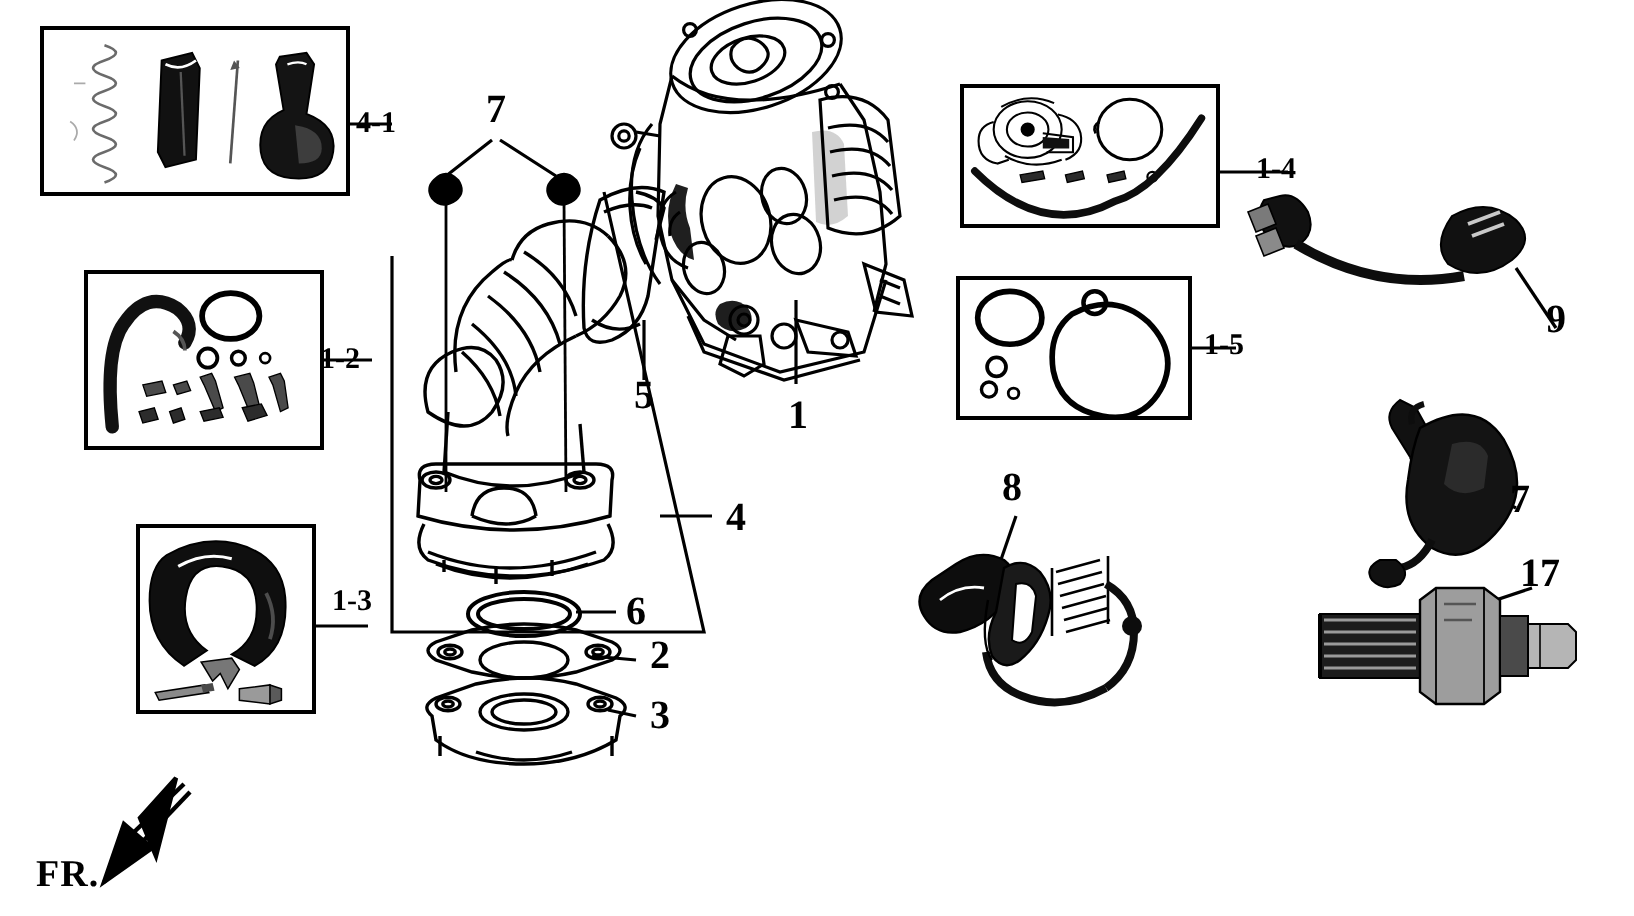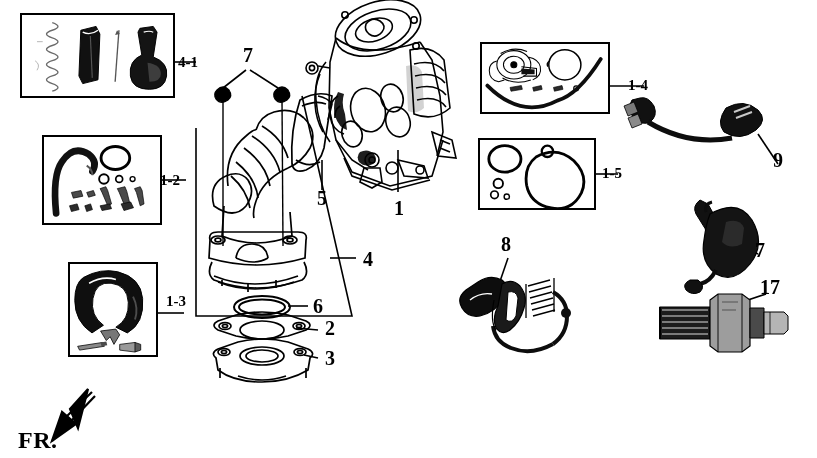--- a/index.html
+++ b/index.html
@@ -31,21 +31,21 @@
   .label {
     position: absolute;
     font-family: "Liberation Serif", serif;
     font-weight: bold;
     color: #000;
     white-space: nowrap;
     line-height: 1;
   }
   .label.num   { font-size: 20px; }
   .label.sub   { font-size: 15px; }
-  .label.fr    { font-size: 24px; letter-spacing: .5px; }
+  .label.fr    { font-size: 19px; letter-spacing: .5px; }
 
   svg.layer {
     position: absolute;
     left: 0; top: 0;
     width: 817px;
     height: 458px;
     pointer-events: none;
   }
   svg.inbox { position:absolute; left:0; top:0; width:100%; height:100%; }
 </style>

